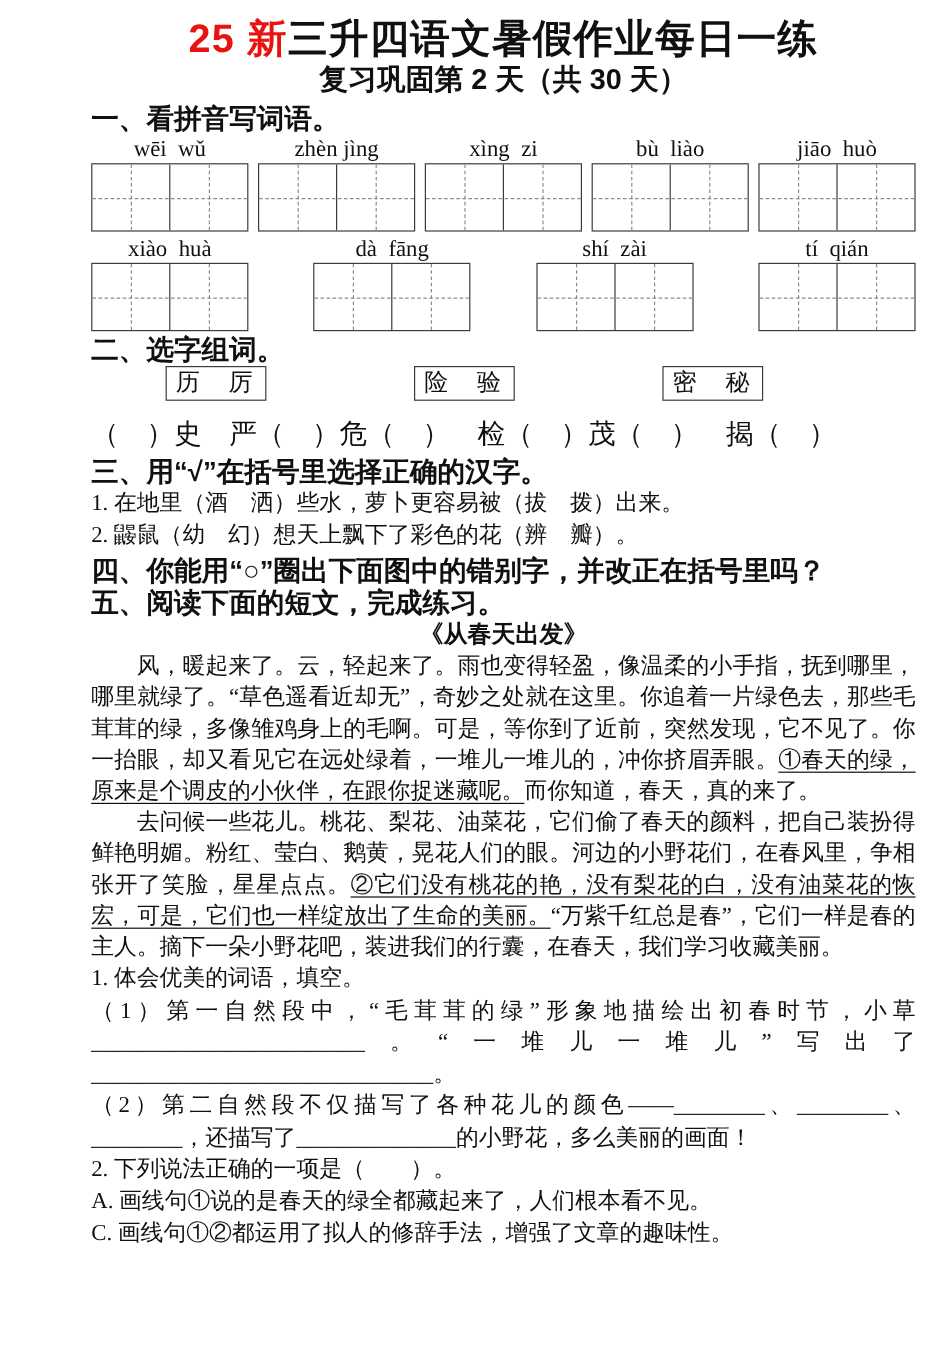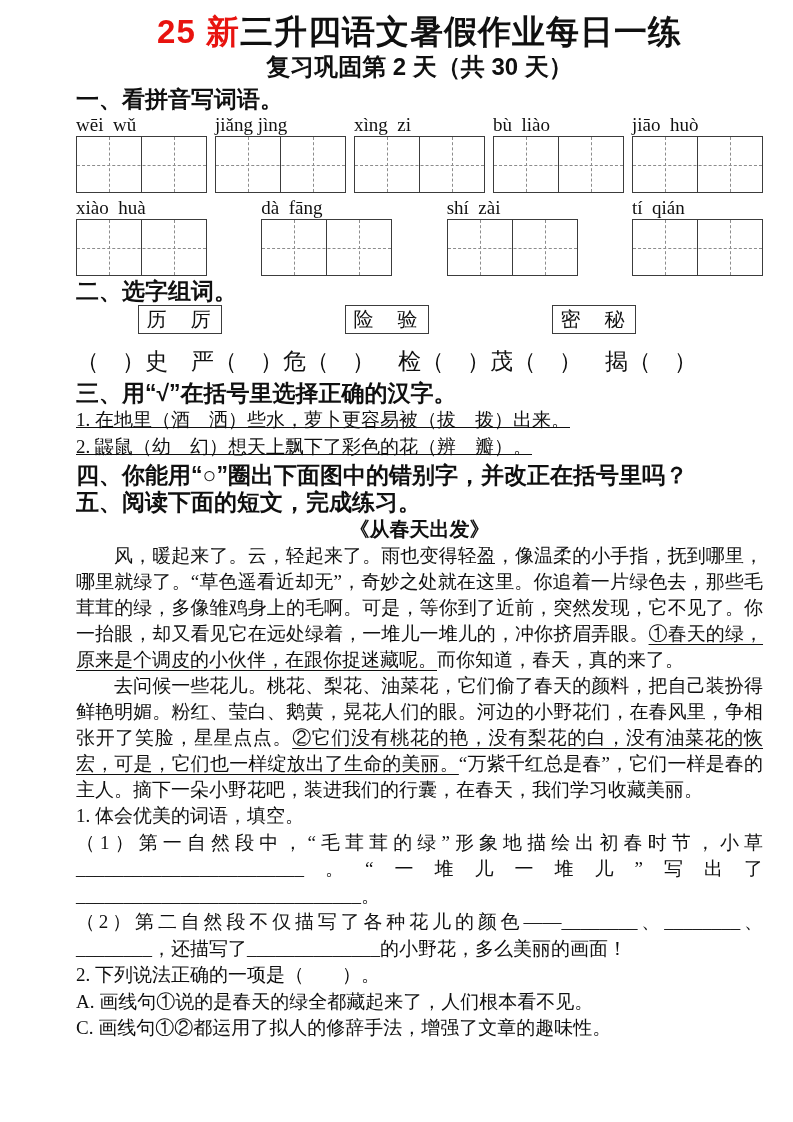--- a/index.html
+++ b/index.html
@@ -14,33 +14,33 @@
     font-weight:bold;font-size:33px;line-height:1.22;letter-spacing:1px;}
   .title .hl{color:#e8130f;}
   .subtitle{margin:1px 0 5px;text-align:center;font-family:"Liberation Sans","DejaVu Sans",sans-serif;
     font-weight:bold;font-size:24px;line-height:1.2;}
   
   .heading{margin:3px 0 2px;font-family:"Liberation Sans","DejaVu Sans",sans-serif;
     font-weight:bold;font-size:23px;line-height:24px;}
   
   .pinyin-row{display:flex;justify-content:space-between;margin-bottom:3px;}
   .pword{width:131px;}
-  .pinyin{font-size:19px;line-height:23px;white-space:pre;}
+  .pinyin{text-align:center;font-size:19px;line-height:23px;white-space:pre;}
   .wbox{position:relative;display:flex;height:57px;border:1.6px solid #3c3c3c;box-sizing:border-box;background:#fff;}
   .wcell{flex:1;position:relative;}
   .wcell + .wcell{border-left:1.4px solid #3c3c3c;}
   .vdash{position:absolute;left:50%;top:0;bottom:0;width:0;border-left:1.3px dashed #8d8d8d;}
   .hdash{position:absolute;top:50%;left:0;right:0;height:0;border-top:1.3px dashed #8d8d8d;}
   
   .choose-row{display:flex;justify-content:flex-start;align-items:flex-start;margin:1px 10px 5px 0;}
   .cgroup{display:flex;flex-direction:column;align-items:center;}
   .cbox{border:1.6px solid #3c3c3c;padding:0 8px;font-size:20px;line-height:27px;letter-spacing:2px;}
   .cblank{font-size:23px;line-height:29px;margin-top:13px;white-space:pre;}
   
-  .line{font-size:19px;line-height:26.5px;text-decoration:underline;}
+  .line{font-size:19px;line-height:26.5px;}
   .row4{display:flex;}
   .row4 .l{width:47%;}
   .row4 .r{width:53%;}
   
   .passage-title{text-align:center;font-size:20px;font-weight:bold;line-height:27px;}
   .para{margin:0;text-indent:2em;text-align:justify;font-size:19px;line-height:26px;}
   .ul{text-decoration:underline;text-underline-offset:4px;}
   .qline{font-size:19px;line-height:26.5px;text-align:justify;overflow-wrap:anywhere;}
 </style>
 </head>
@@ -60,21 +60,21 @@
             <div class="wcell">
               <div class="vdash"></div>
             </div>
             <div class="wcell">
               <div class="vdash"></div>
             </div>
             <div class="hdash"></div>
           </div>
         </div>
         <div class="pword">
-          <div class="pinyin">jiǎng jìng</div>
+          <div class="pinyin">zhèn jìng</div>
           <div class="wbox">
             <div class="wcell">
               <div class="vdash"></div>
             </div>
             <div class="wcell">
               <div class="vdash"></div>
             </div>
             <div class="hdash"></div>
           </div>
         </div>

